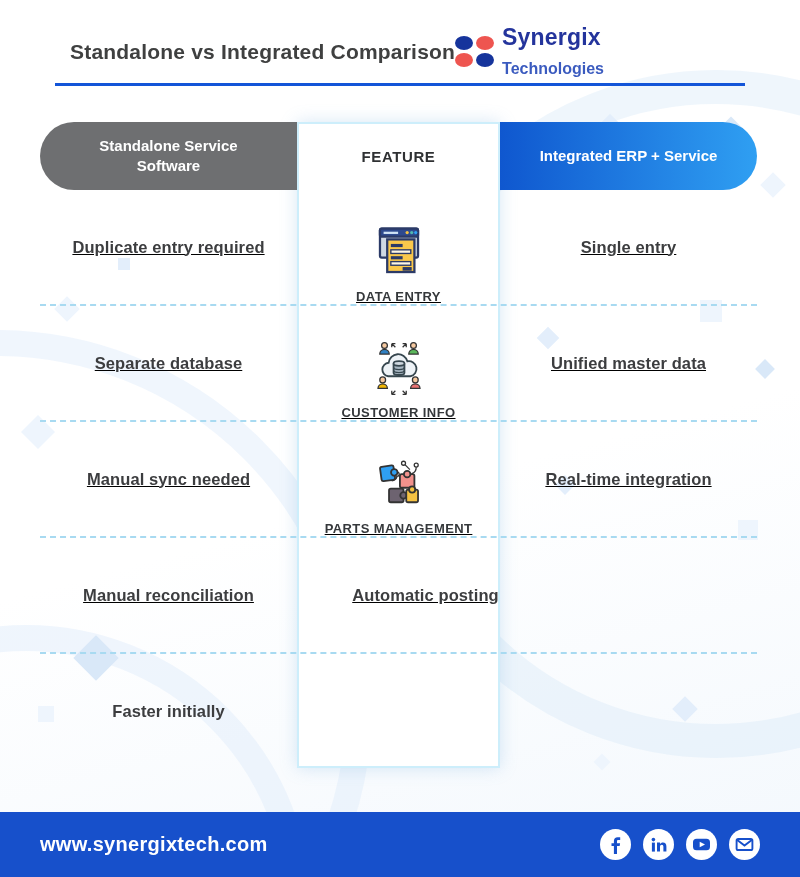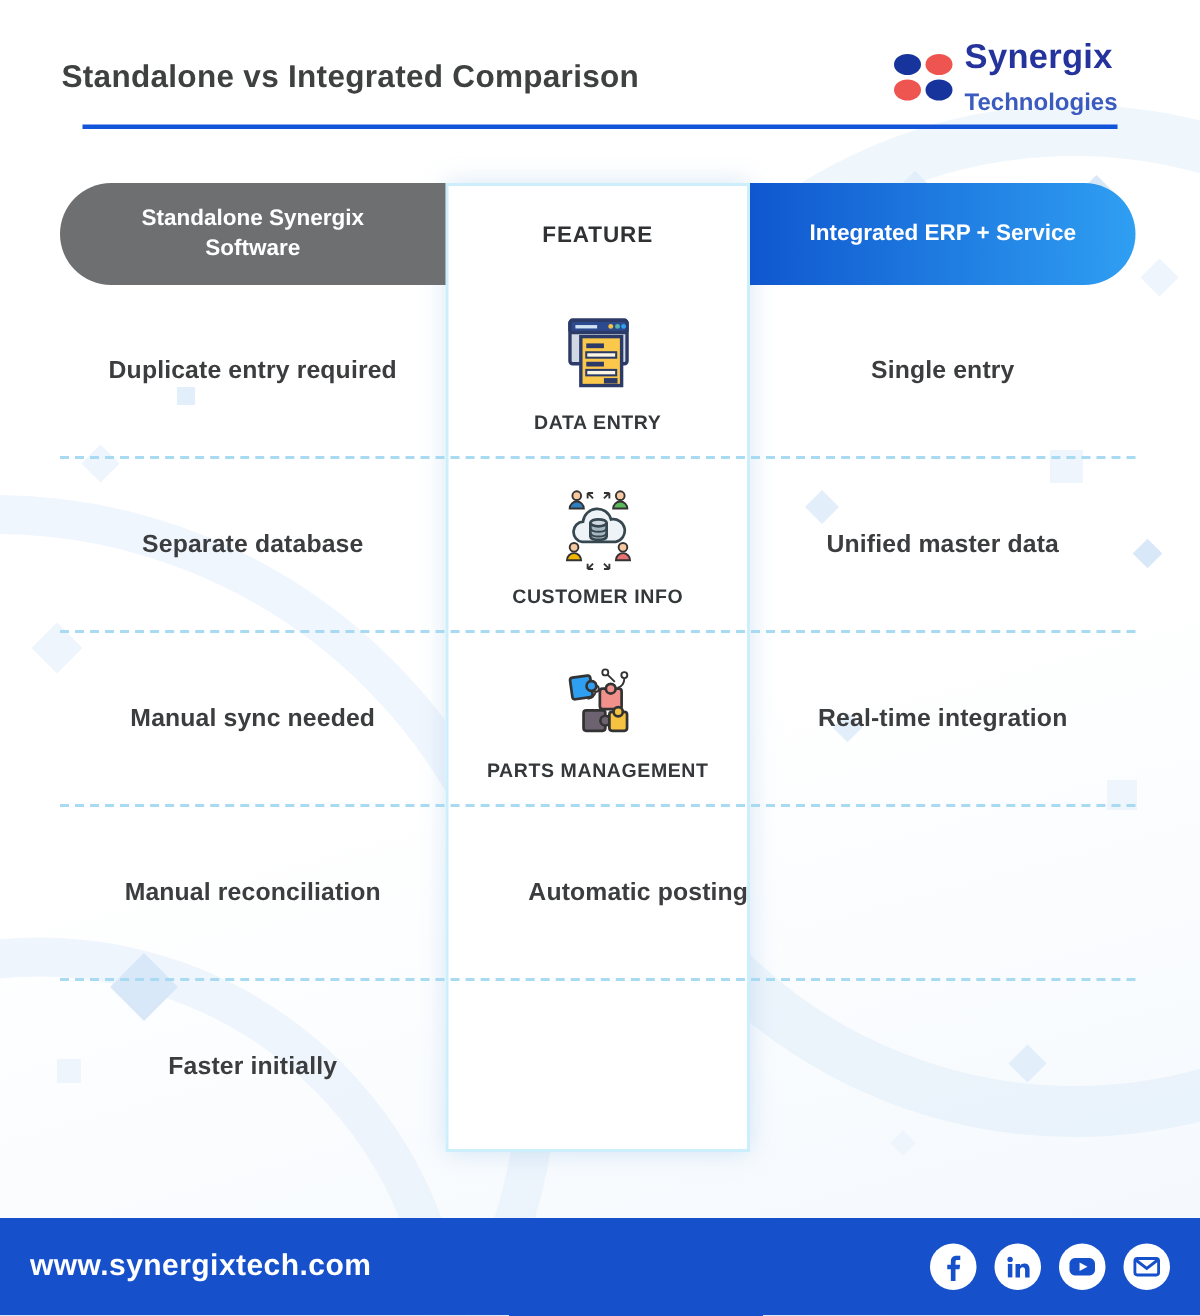--- a/index.html
+++ b/index.html
@@ -8,22 +8,22 @@
     background:linear-gradient(165deg,#ffffff 55%,#f3f8fd 100%);}
   
   .deco{position:absolute;inset:0;z-index:0;pointer-events:none;}
   .sq{position:absolute;background:#e3eefb;}
   .sq.r{transform:rotate(45deg);}
   .sq.l{background:#eef5fd;}
   .sq.d{background:#d9e8f8;}
   .swoosh{position:absolute;border-radius:50%;border:34px solid rgba(214,232,248,.38);}
   .swoosh2{position:absolute;border-radius:50%;border:26px solid rgba(221,236,250,.45);}
   
-  .topbar{position:absolute;left:41px;right:55px;top:26px;display:flex;
-    justify-content:space-between;align-items:center;z-index:2;}
+  .topbar{position:absolute;left:70px;right:55px;top:26px;display:flex;
+    align-items:center;z-index:2;}
   .title{font-size:21px;font-weight:800;color:#3f4040;letter-spacing:.2px;}
   .logo{display:flex;align-items:center;gap:8px;}
   .dots{display:grid;grid-template-columns:18px 18px;grid-template-rows:14px 14px;gap:3px;}
   .dot{width:18px;height:14px;border-radius:50%;}
   .logo-text{line-height:1;}
   .logo-brand{font-size:23px;font-weight:800;letter-spacing:.2px;}
   .logo-sub{font-size:16px;margin-top:12px;font-weight:bold;}
   .rule{position:absolute;left:55px;top:83px;width:690px;height:3px;z-index:2;}
   
   .table{position:absolute;left:40px;top:122px;width:717px;height:646px;z-index:1;}
@@ -33,29 +33,29 @@
   .pill{width:257px;display:flex;align-items:center;justify-content:center;text-align:center;
     color:#fff;font-size:15px;font-weight:700;line-height:1.35;}
   .pill-left{border-radius:34px 0 0 34px;}
   .pill-right{border-radius:0 34px 34px 0;}
   .pill span{display:block;width:185px;}
   .thead-mid{width:203px;display:flex;align-items:center;justify-content:center;
     font-size:15px;font-weight:800;color:#2f3133;letter-spacing:.6px;}
   .rows{position:absolute;left:0;top:68px;width:100%;height:578px;display:flex;
     flex-direction:column;z-index:2;}
   .row{flex:1;display:flex;}
-  .row.sep{border-bottom:2px dashed #a8daf1;}
+  .row.sep{border-bottom:2px dashed #a8daf1;text-decoration:underline;}
   .cell{display:flex;align-items:center;justify-content:center;text-align:center;}
   .cell-side{width:257px;font-size:16.5px;font-weight:700;color:#3c3d3f;letter-spacing:.1px;}
-  .cell-mid{width:203px;flex-direction:column;justify-content:center;gap:7px;padding-top:4px;box-sizing:border-box;}
+  .cell-mid{width:203px;flex-direction:column;justify-content:flex-end;gap:7px;padding-top:4px;box-sizing:border-box;}
   .f-icon{width:58px;height:58px;}
   .f-label{font-size:13px;font-weight:800;color:#35383b;letter-spacing:.4px;}
   
   .footer{position:absolute;left:0;bottom:0;width:800px;height:65px;display:flex;
-    align-items:center;justify-content:space-between;padding:0 20px;box-sizing:border-box;z-index:3;}
+    align-items:center;justify-content:space-between;padding:0 40px;box-sizing:border-box;z-index:3;}
   .site{color:#fff;font-size:20px;font-weight:800;letter-spacing:.3px;}
   .socials{display:flex;gap:12px;align-items:center;}
   .soc{width:31px;height:31px;border-radius:50%;background:#fff;display:flex;
     align-items:center;justify-content:center;cursor:pointer;}
   .soc svg{width:31px;height:31px;display:block;}
 </style>
 </head>
 <body>
 
 <div class="canvas">
@@ -97,21 +97,21 @@
       </div>
     </div>
   </div>
   <div class="rule" style="background:#1355d8;"></div>
 
   <div class="table">
     <div class="strip"></div>
 
     <div class="thead">
       <div class="pill pill-left" style="background:#6e6f71;">
-        <span>Standalone Synergix Software</span>
+        <span>Standalone Service Software</span>
       </div>
       <div class="thead-mid">FEATURE</div>
       <div class="pill pill-right" style="background:linear-gradient(90deg,#0f57cf,#2f9ff2);">
         <span>Integrated ERP + Service</span>
       </div>
     </div>
 
     <div class="rows">
 
       <div class="row sep">

